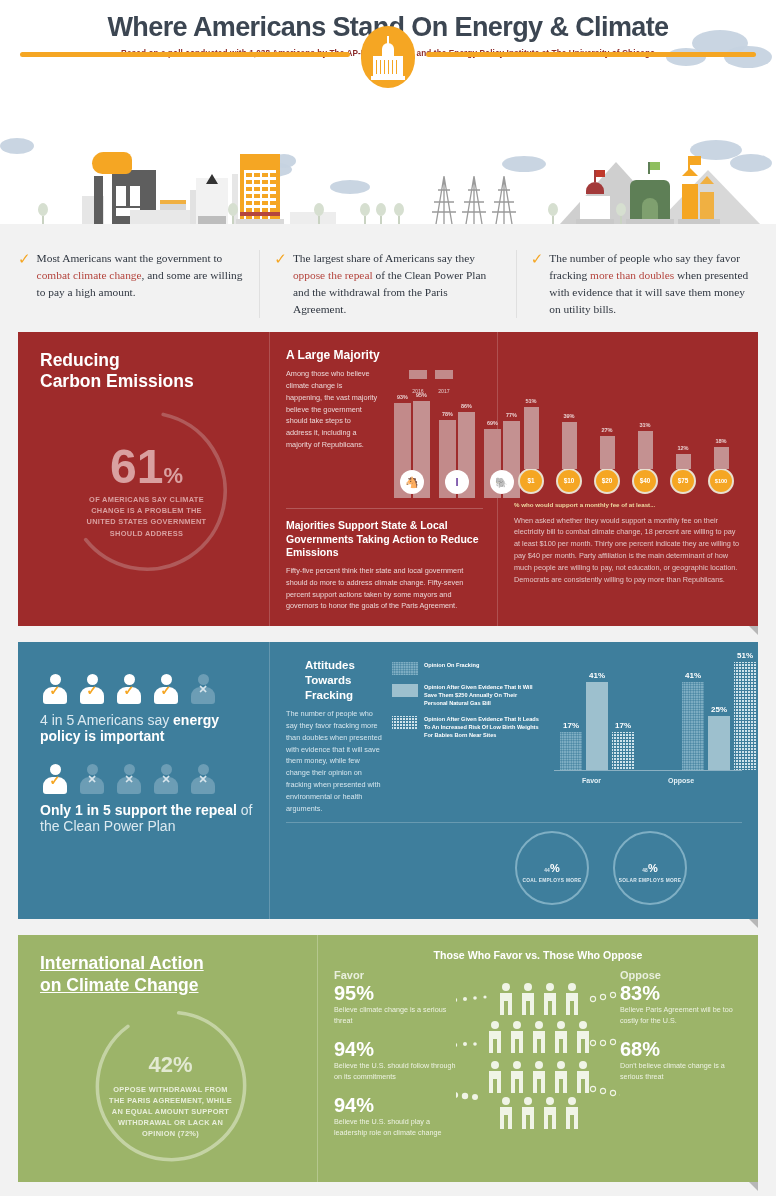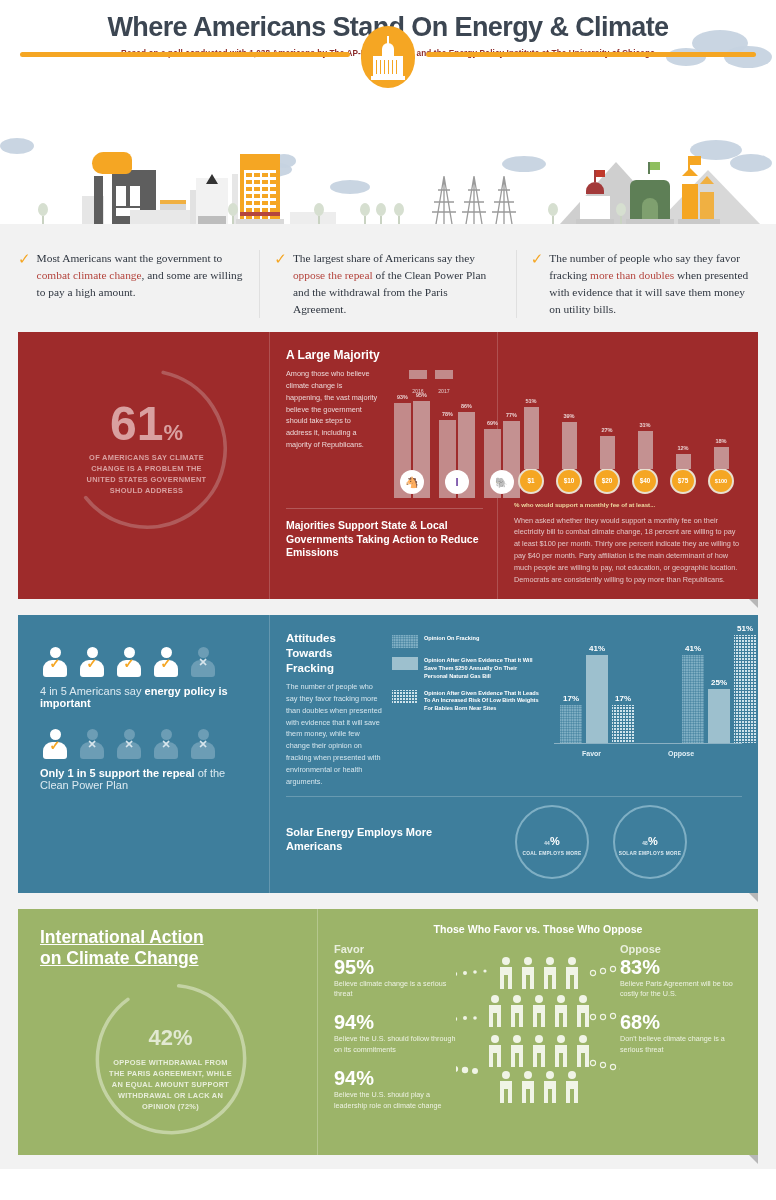--- a/index.html
+++ b/index.html
@@ -134,21 +134,21 @@
   .blue .body-sm { color:#D5E6EE; }
 
   .people { display:flex; gap:7px; margin:14px 0 8px; }
   .person { width:30px; position:relative; }
   .p-head { width:11px; height:11px; border-radius:50%; margin:0 auto; }
   .p-body { width:24px; height:17px; margin:2px auto 0; border-radius:9px 9px 3px 3px; }
   .p-mark { position:absolute; left:50%; top:9px; transform:translateX(-50%);
     font-size:13px; font-weight:bold; }
   .p-on .p-head, .p-on .p-body { background:#fff; }
   .p-off .p-head, .p-off .p-body { background:#6C9DB5; }
-  .caption-b { font-size:11px; color:#DCEAF1; margin-bottom:3px; }
+  .caption-b { font-size:14px; color:#DCEAF1; margin-bottom:3px; }
   .caption-b b { color:#fff; }
 
   
   .fr-wrap { display:flex; gap:10px; }
   .fr-legend { width:148px; padding-top:4px; }
   .fr-li { display:flex; gap:6px; margin-bottom:9px; }
   .fr-sw { width:26px; height:13px; flex:0 0 auto; }
   .sw-a { background:#84B2C6; background-image:radial-gradient(#3E7E9C .8px, transparent .9px);
     background-size:2.5px 2.5px; }
   .sw-b { background:#9DC0CE; }
@@ -329,20 +329,22 @@
         <span>The number of people who say they favor fracking </span><span class="hl">more than doubles</span><span> when presented with evidence that it will save them money on utility bills.</span>
       </div>
     </div>
   </div>
 
   <div style="background:#F2F2F2;padding-top:0;">
   <div class="panel red">
     <div class="corner"></div>
     <div class="panel-inner">
       <div class="c1">
+        <div class="col-title" style="white-space:pre-line;">Reducing
+Carbon Emissions</div>
         <div class="donut">
           <svg class="donut-ring" viewBox="0 0 100 100">
             <circle cx="50" cy="50" r="46" fill="none" stroke="#B05A5A" stroke-width="2.2" stroke-dasharray="176 113" stroke-linecap="round" transform="rotate(-78 50 50)"></circle>
           </svg>
           <div class="donut-txt">
             <div class="big-num"><span style="font-size:48px">61</span><span>%</span></div>
             <div class="donut-cap">OF AMERICANS SAY CLIMATE CHANGE IS A PROBLEM THE UNITED STATES GOVERNMENT SHOULD ADDRESS</div>
           </div>
         </div>
       </div>
@@ -388,20 +390,21 @@
                     </div>
                 <div class="rb-icon">
                       <span style="color:#B4453E;font-size:10px;">🐘</span>
                     </div>
               </div>
             </div>
           </div>
         </div>
         <div class="divider-h"></div>
         <div class="sec-head">Majorities Support State &amp; Local Governments Taking Action to Reduce Emissions</div>
+        <div class="body-sm">Fifty-five percent think their state and local government should do more to address climate change. Fifty-seven percent support actions taken by some mayors and governors to honor the goals of the Paris Agreement.</div>
       </div>
 
       <div class="c3">
         <div class="wb-wrap">
           <div class="wb-row">
             <div class="wb-item">
               <div class="wb-bar" style="height:62px;">
                     <em>51%</em>
                   </div>
               <div class="wb-coin">$1</div>
@@ -508,21 +511,21 @@
           </div>
         </div>
         <div class="caption-b">
           <b>Only 1 in 5 support the repeal</b><span> of the Clean Power Plan</span>
         </div>
       </div>
 
       <div class="c2">
         <div class="fr-wrap">
           <div style="width:96px;">
-            <div class="sec-head" style="font-size:11.5px;white-space:pre-line;">Attitudes
+            <div class="sec-head" style="font-size:11.5px;white-space:pre-line;margin-left:19px;">Attitudes
 Towards
 Fracking</div>
             <div class="body-sm">The number of people who say they favor fracking more than doubles when presented with evidence that it will save them money, while few change their opinion on fracking when presented with environmental or health arguments.</div>
           </div>
           <div class="fr-legend">
             <div class="fr-li">
               <div class="fr-sw sw-a"></div>
               <div class="fr-lt">Opinion On Fracking</div>
             </div>
             <div class="fr-li">
@@ -562,21 +565,20 @@
             </div>
             <div class="fr-xl" style="left:32px;">Favor</div>
             <div class="fr-xl" style="left:118px;">Oppose</div>
           </div>
         </div>
 
         <div class="divider-h" style="margin:8px 0 8px;"></div>
 
         <div style="display:flex;align-items:center;gap:14px;">
           <div style="width:185px;">
-            <div class="sec-head" style="font-size:11px;">Solar Energy Employs More Americans</div>
           </div>
           <div style="display:flex;gap:24px;margin-left:30px;">
             <div class="circ2">
               <b><span>44</span><i>%</i></b>
               <span>COAL EMPLOYS MORE</span>
             </div>
             <div class="circ2">
               <b><span>48</span><i>%</i></b>
               <span>SOLAR EMPLOYS MORE</span>
             </div>

